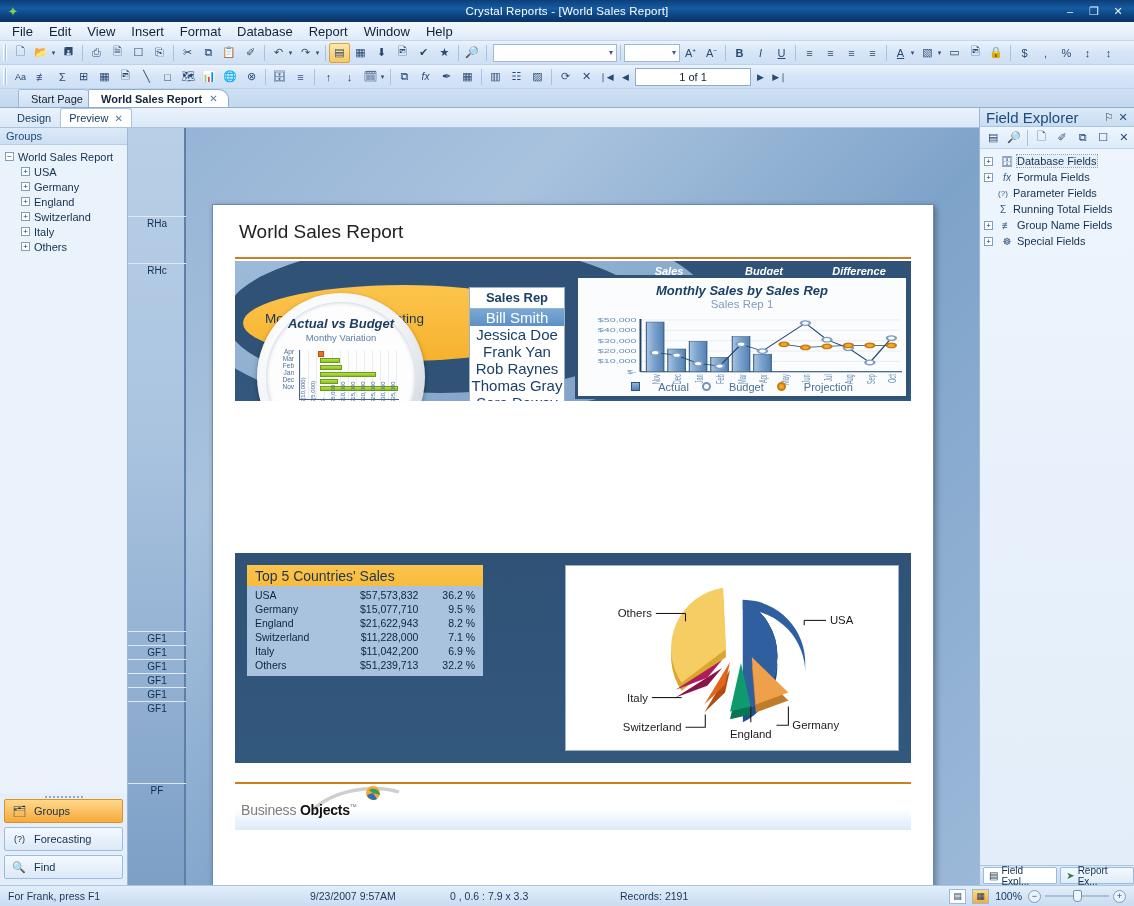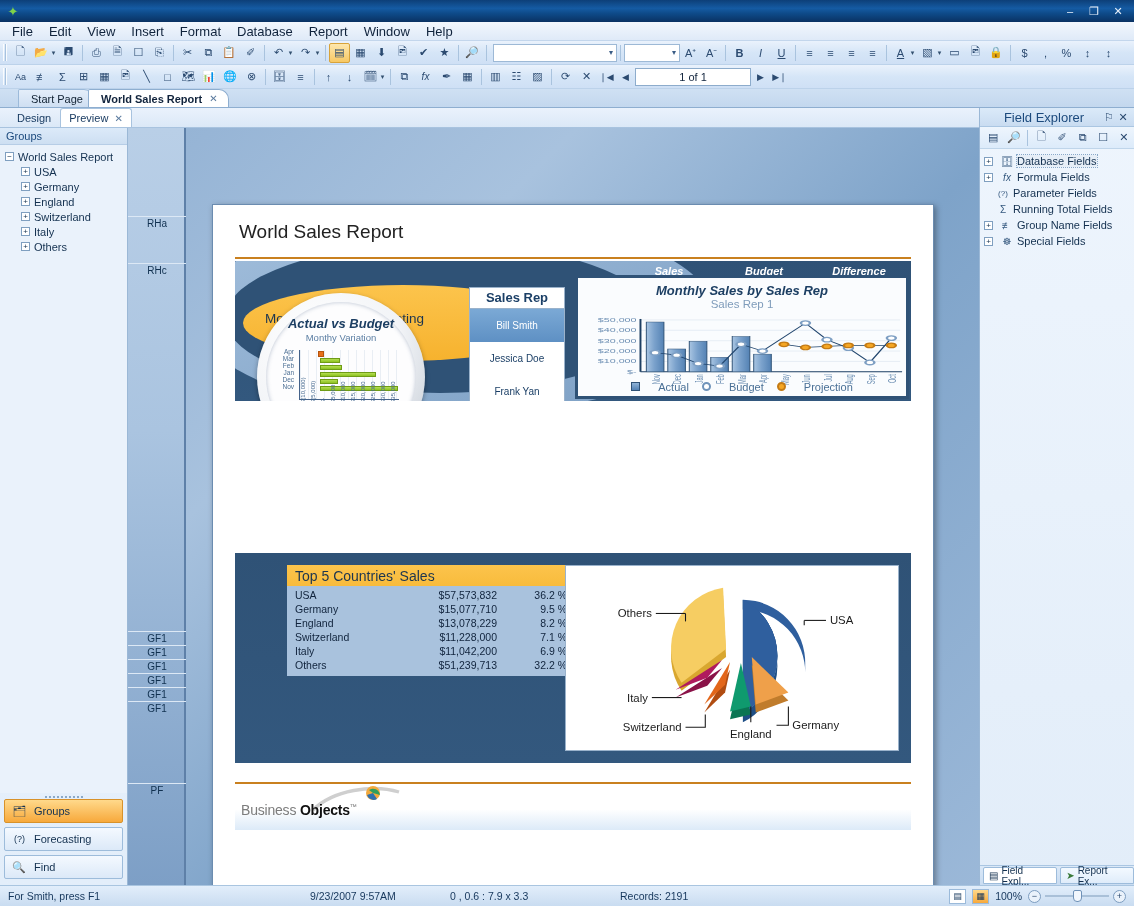--- a/index.html
+++ b/index.html
@@ -213,21 +213,21 @@
   .g-xlab { position: absolute; font-size: 6px; color: #4a6d92;
     transform: rotate(-90deg); transform-origin: left top; white-space: nowrap; }
 
   
   .replist {
     position: absolute; left: 234px; top: 26px; width: 96px;
     background: #fff; border: 1px solid #9ab2cb;
   }
   .rep-h { font-size: 13px; font-weight: bold; color: #1b3f66; text-align: center; padding: 2px 0 3px;
            border-bottom: 1px solid #9ab2cb; }
-  .rep-i { font-size: 10px; color: #1b3f66; text-align: center; padding: 11px 0; }
+  .rep-i { font-size: 15px; color: #1b3f66; text-align: center; padding: 0 0; }
   .rep-i.sel { background: linear-gradient(180deg,#7ba9d5,#5e90c4); color: #fff; }
 
   
   .chartpanel {
     position: absolute; left: 340px; top: 14px; right: 2px; bottom: 2px;
     background: #fafcfe; border: 3px solid #2f5276; overflow: hidden;
   }
   .cp-t1 { text-align: center; font-size: 13px; font-style: italic; font-weight: bold; color: #1d3f63; margin-top: 5px; }
   .cp-t2 { text-align: center; font-size: 11.5px; color: #7f9cbb; }
   .cp-plotwrap { position: absolute; left: 0; right: 0; top: 38px; bottom: 0; }
@@ -235,21 +235,21 @@
   .lg { display: inline-flex; align-items: center; gap: 18px; margin: 0 5px; }
   .lg-sq { width: 9px; height: 9px; background: linear-gradient(180deg,#8fb3d7,#5482b4); border: 1px solid #2f5276; }
   .lg-c { width: 9px; height: 9px; border-radius: 50%; border: 2px solid #6f93ba; background: #fff; }
   .lg-c.or { border-color: #c47b15; background: #f5a623; }
 
   
   .btmpanel {
     position: absolute; left: 22px; right: 22px; top: 348px; height: 210px;
     background: linear-gradient(180deg,#2f5276,#33587e);
   }
-  .tbl { position: absolute; left: 12px; top: 12px; width: 296px; margin-left: 40px; }
+  .tbl { position: absolute; left: 12px; top: 12px; width: 236px; }
   .tbl-h { background: linear-gradient(180deg,#fcc44c,#f8bb3c); padding: 3px 8px 2px; }
   .tbl-h1 { font-size: 14px; color: #1c3550; }
   .tbl-hr { display: flex; font-size: 10.5px; font-weight: bold; color: #1c3550; padding-top: 2px; }
   .tbl-body { background: #a9c2dd; padding: 2px 0 4px; }
   .tbl-r { display: flex; font-size: 10.5px; color: #10233c; padding: 1px 0; }
   .c-country { width: 100px; padding-left: 8px; }
   .c-sales { width: 110px; text-align: right; }
   .c-pct { width: 78px; text-align: right; padding-right: 8px; }
   .tbl-hr .c-country { text-align: center; padding-left: 0; }
   .tbl-hr .c-sales { text-align: center; }
@@ -264,21 +264,21 @@
     background: linear-gradient(180deg,#ffffff 0%,#ffffff 55%,#dceaf8 100%); }
   .bo-logo { position: absolute; left: 6px; top: 18px; font-size: 14px; color: #7c7c7c; letter-spacing: -.2px; }
   .bo-logo b { color: #111; }
   .bo-tm { font-size: 7px; vertical-align: super; color: #777; }
 
   
   .rightpanel { width: 154px; flex: 0 0 154px; display: flex; flex-direction: column;
                 background: linear-gradient(180deg,#eef5fd,#e2edf9); }
   .rp-head { height: 19px; display: flex; align-items: center; padding: 0 4px 0 6px;
     background: linear-gradient(180deg,#dbeaf9,#c9dcf1); border-bottom: 1px solid #aac6e2; }
-  .rp-title { font-size: 13px; color: #1c4a7d; flex: 1 1 auto; text-align: center; }
+  .rp-title { font-size: 15px; color: #1c4a7d; flex: 1 1 auto; }
   .rp-ic { width: 14px; text-align: center; font-size: 11px; color: #2b4a70; }
   .rp-tools { height: 22px; display: flex; align-items: center; padding-left: 3px;
     background: linear-gradient(180deg,#eef5fd,#dcebfa); border-bottom: 1px solid #bfd5ea; }
   .rp-tree { flex: 1 1 auto; padding: 4px 0 0 4px; }
   .rnode { display: flex; align-items: center; height: 16px; font-size: 11px; color: #13304f; gap: 3px; }
   .rnode.sel .rlabel { background: #e6eef7; outline: 1px dotted #89a8c8; }
   .rnode .pad { width: 9px; flex: 0 0 9px; }
   .ric { width: 14px; text-align: center; font-size: 10px; color: #35597f; flex: 0 0 14px; }
   .rp-tabs { height: 20px; display: flex; align-items: center; gap: 3px; padding-left: 3px;
     background: linear-gradient(180deg,#dbe9f8,#c9dcf1); border-top: 1px solid #aac6e2; }
@@ -306,20 +306,21 @@
   .zs-thumb { position: absolute; left: 28px; top: -5px; width: 9px; height: 12px;
     background: #f2f7fd; border: 1px solid #6f92b8; border-radius: 2px 2px 4px 4px; }
 </style>
 </head>
 <body>
 
 <div class="app">
 
   <div class="titlebar">
     <div class="tb-logo">✦</div>
+    <div class="tb-title">Crystal Reports - [World Sales Report]</div>
     <div class="tb-btns">
       <div class="tb-btn">–</div>
       <div class="tb-btn">❐</div>
       <div class="tb-btn">✕</div>
     </div>
   </div>
 
   <div class="menubar">
     <div class="menu-item">File</div>
     <div class="menu-item">Edit</div>
@@ -707,21 +708,21 @@
                     <div class="c-sales">$57,573,832</div>
                     <div class="c-pct">36.2 %</div>
                   </div>
                   <div class="tbl-r">
                     <div class="c-country">Germany</div>
                     <div class="c-sales">$15,077,710</div>
                     <div class="c-pct">9.5 %</div>
                   </div>
                   <div class="tbl-r">
                     <div class="c-country">England</div>
-                    <div class="c-sales">$13,078,229</div>
+                    <div class="c-sales">$21,622,943</div>
                     <div class="c-pct">8.2 %</div>
                   </div>
                   <div class="tbl-r">
                     <div class="c-country">Switzerland</div>
                     <div class="c-sales">$11,228,000</div>
                     <div class="c-pct">7.1 %</div>
                   </div>
                   <div class="tbl-r">
                     <div class="c-country">Italy</div>
                     <div class="c-sales">$11,042,200</div>
@@ -865,21 +866,21 @@
         </div>
         <div class="rp-tab">
           <span style="color:#3a7a3a">➤</span>
           <span>Report Ex...</span>
         </div>
       </div>
     </div>
   </div>
 
   <div class="statusbar">
-    <div class="sb-help">For Smith, press F1</div>
+    <div class="sb-help">For Frank, press F1</div>
     <div class="sb-cell" style="width:140px">9/23/2007  9:57AM</div>
     <div class="sb-cell" style="width:170px">0 , 0.6 : 7.9 x 3.3</div>
     <div class="sb-cell" style="width:120px">Records:  2191</div>
     <div class="sb-right">
       <div class="sb-pgbtn">▤</div>
       <div class="sb-pgbtn sel">▦</div>
       <div>100%</div>
       <div class="zoomslider">
         <div class="zs-btn">−</div>
         <div class="zs-track">

